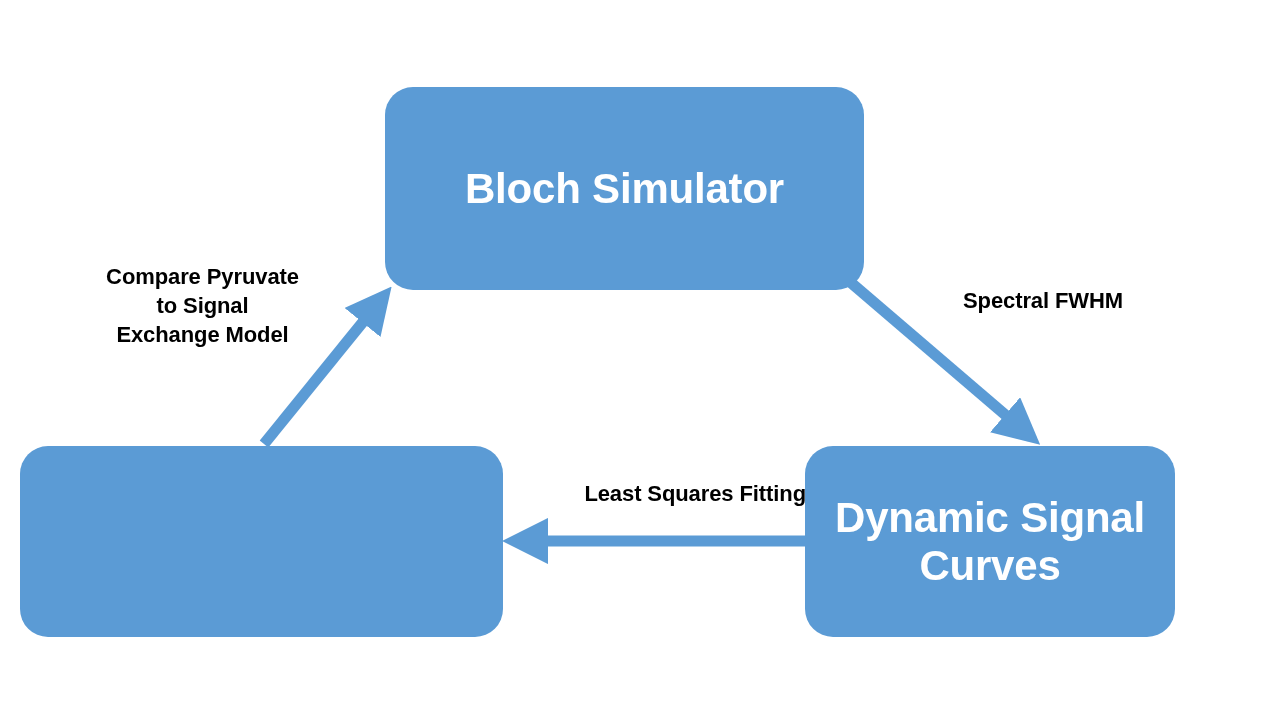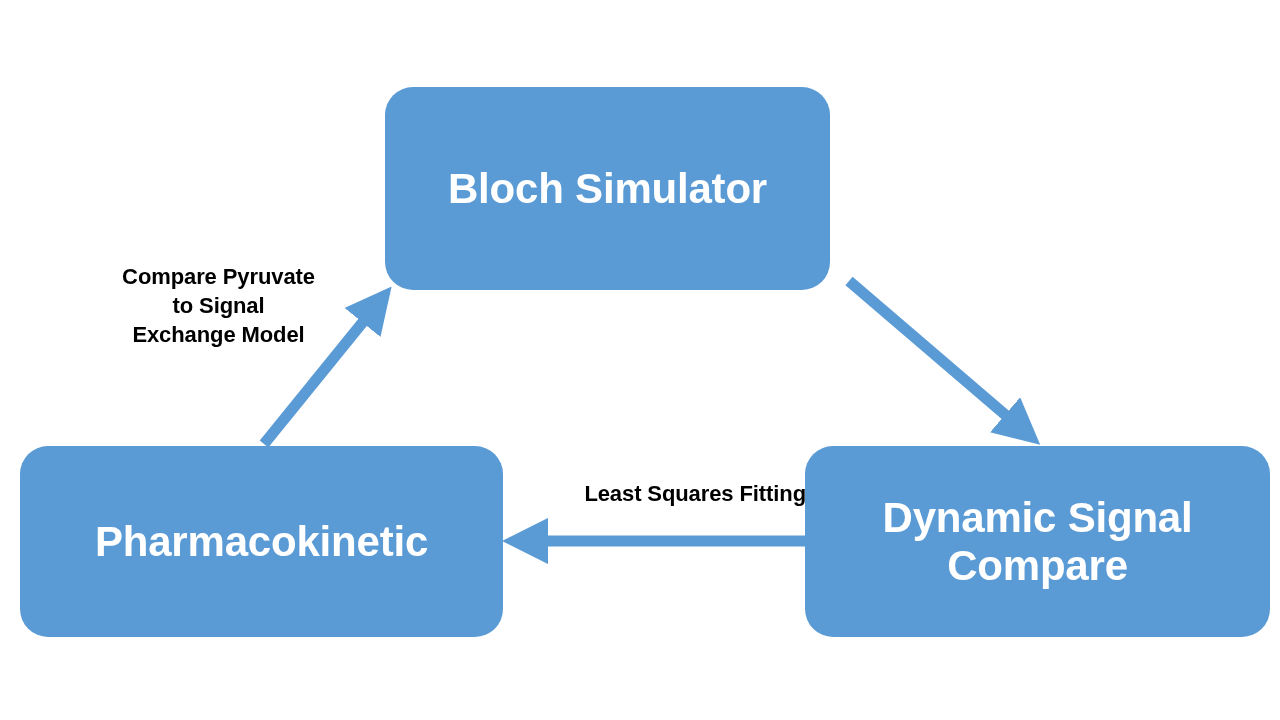--- a/index.html
+++ b/index.html
@@ -28,36 +28,36 @@
     color: #ffffff;
     font-weight: bold;
     line-height: 1.12;
     letter-spacing: -0.2px;
     box-sizing: border-box;
     z-index: 3;
   }
   #node-bloch {
     left: 385px;
     top: 87px;
-    width: 445px;
+    width: 479px;
     height: 203px;
     font-size: 42px;
   }
   #node-pk {
     left: 20px;
     top: 446px;
     width: 483px;
     height: 191px;
     font-size: 42px;
     padding: 0 14px;
   }
   #node-dsc {
     left: 805px;
     top: 446px;
-    width: 465px;
+    width: 370px;
     height: 191px;
     font-size: 42px;
     padding: 0 14px;
   }
   .node .node-line { display: block; white-space: nowrap; }
 
   svg#edges {
     position: absolute;
     left: 0;
     top: 0;
@@ -70,21 +70,21 @@
     position: absolute;
     color: #000000;
     font-weight: bold;
     font-size: 22px;
     line-height: 1.32;
     letter-spacing: -0.1px;
     z-index: 4;
     white-space: nowrap;
   }
   #label-compare {
-    left: 76px;
+    left: 60px;
     top: 262px;
     width: 285px;
     text-align: center;
   }
   #label-spectral {
     left: 963px;
     top: 286px;
     width: 260px;
     text-align: left;
   }
@@ -116,37 +116,37 @@
   </svg>
 
   <div class="node" id="node-bloch">
     <div>
       <span class="node-line">Bloch Simulator</span>
     </div>
   </div>
 
   <div class="node" id="node-pk">
     <div>
-      <span class="node-line">Pharmacokinetic</span>
     </div>
   </div>
 
   <div class="node" id="node-dsc">
     <div>
       <span class="node-line">Dynamic Signal</span>
-      <span class="node-line">Compare</span>
+      <span class="node-line">Curves</span>
     </div>
   </div>
 
   <div class="edge-label" id="label-compare">
     <span>Compare Pyruvate</span>
     <span>to Signal</span>
     <span>Exchange Model</span>
   </div>
 
   <div class="edge-label" id="label-spectral">
+    <span>Spectral FWHM</span>
   </div>
 
   <div class="edge-label" id="label-lsq">
     <span>Least Squares Fitting</span>
   </div>
 
 </div>
 
 </body></html>

